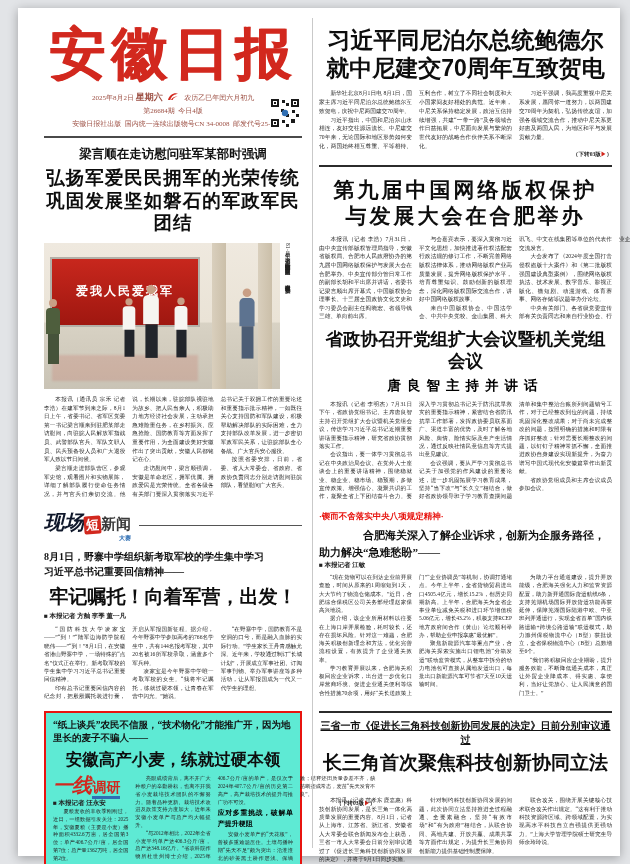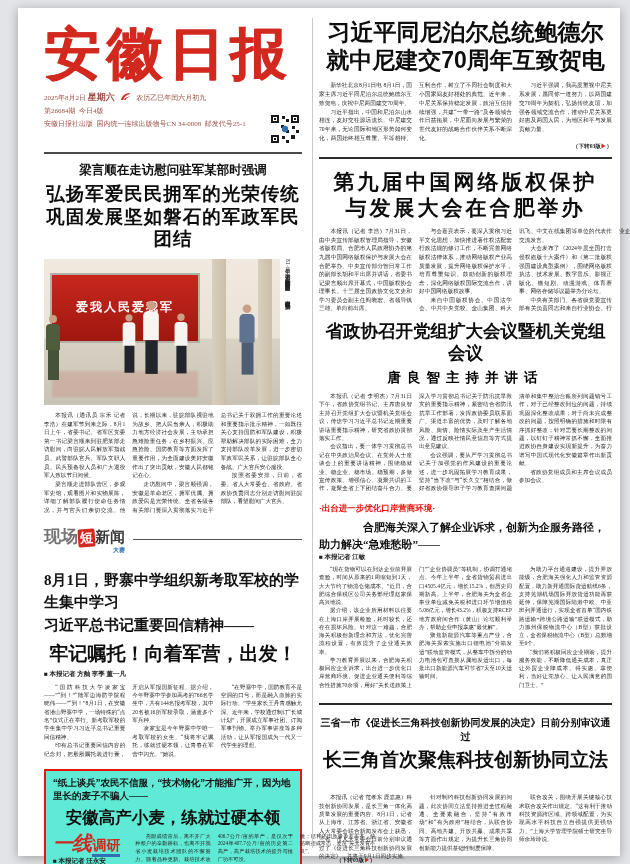--- a/index.html
+++ b/index.html
@@ -6,21 +6,21 @@
   body{width:630px;height:864px;background:#e2e4e7;font-family:"Liberation Serif",serif;overflow:hidden;}
   .page{position:absolute;left:18px;top:8px;width:602px;height:848px;background:#fff;
         box-shadow:0 2px 10px rgba(0,0,0,.3);box-sizing:border-box;
         padding:10px 8px 8px 26px;display:flex;}
   .strip{display:flex;flex-direction:column;}
   .strip.left{width:258px;}
   .strip.right{flex:1;margin-left:6px;}
   .vrule{width:1px;background:#c9c9c9;margin-left:10px;}
 
   
-  .masthead{position:relative;border-bottom:2px solid #4a4a4a;padding-bottom:22px;height:124px;}
+  .masthead{position:relative;text-align:center;border-bottom:2px solid #4a4a4a;padding-bottom:6px;height:124px;}
   .mast-title{font-family:"DejaVu Serif",serif;font-weight:bold;color:#d2281e;font-size:56px;
               letter-spacing:6px;line-height:1.05;margin-top:6px;text-shadow:1.2px 0 #d2281e;}
   .dates{margin-top:6px;font-size:7px;line-height:1.8;color:#9d4f43;}
   .dates b{font-size:9px;}
   .flame{vertical-align:-2px;margin:0 3px;}
   .qr{position:absolute;right:2px;bottom:8px;}
 
   
   .kicker{font-weight:bold;color:#111;text-align:center;}
   .headline{font-family:"Liberation Sans",sans-serif;font-weight:900;color:#0d0d0d;text-align:center;line-height:1.22;}
@@ -50,54 +50,54 @@
   .person.green .torso{background:#4e5e3d;} .person.green .legs{background:#46533a;}
   .person.blue .torso{background:#5d7390;} .person.blue .legs{background:#4c5d75;}
   .vcap{writing-mode:vertical-rl;font-size:5.4px;color:#222;height:146px;margin-left:4px;line-height:1.35;}
   .vcap .credit{margin-top:10px;font-weight:bold;}
   .liang .body3{margin-top:6px;height:104px;font-size:5.6px;line-height:1.55;}
 
   
   .scene{margin-top:10px;}
   .logo-row{display:flex;align-items:center;}
   .logo-scene{font-family:"Liberation Sans",sans-serif;font-weight:900;white-space:nowrap;}
-  .logo-scene .w1{color:#737373;font-size:17px;}
+  .logo-scene .w1{color:#0f172a;font-style:italic;font-size:20px;}
   .logo-scene .w2{display:inline-block;background:#d2281e;color:#fff;font-size:13px;padding:0 2px;transform:rotate(-4deg);border-radius:2px;}
   .logo-scene .w3{color:#3a3a3a;font-size:15px;}
   .logo-scene .w4{color:#2f6fb4;font-size:6px;display:block;text-align:right;margin-top:-2px;}
   .logo-row .line{flex:1;height:1px;background:#555;margin-left:8px;}
-  .scene .kicker{text-align:left;font-size:15px;line-height:1.5;margin-top:14px;}
+  .scene .kicker{text-align:left;font-size:10px;line-height:1.5;margin-top:6px;}
   .scene .headline{font-family:"DejaVu Serif",serif;font-weight:900;font-size:19px;margin:6px 0 4px;}
   .scene .body3{margin-top:4px;height:76px;font-size:5.6px;line-height:1.5;}
 
   
   .wheatbox{margin-top:10px;border:2.5px solid #e8140f;padding:6px 7px;background:#5eead4;}
   .wheatbox .kicker{font-size:9.5px;text-align:left;}
   .wheatbox .headline{font-size:16.5px;margin:4px 0 6px;}
   .logo-front{font-family:"Liberation Sans",sans-serif;font-weight:900;color:#d2281e;line-height:1;margin-bottom:3px;}
   .logo-front .f1{font-style:italic;font-size:20px;letter-spacing:-1px;}
   .logo-front .f2{font-size:14px;border-bottom:3px solid #2f6fb4;padding-bottom:1px;}
   .wheat-cols{columns:3;column-gap:7px;height:88px;text-align:justify;font-size:5.2px;line-height:1.5;color:#262626;}
   .wheat-cols p{margin:0;text-indent:2em;}
   .subhead-s{font-family:"Liberation Sans",sans-serif;font-weight:900;font-size:7px;margin:2px 0;color:#000;}
 
   
-  .greeting .headline{font-size:23px;margin-top:0;}
+  .greeting .headline{font-size:23px;margin-top:8px;}
   .greeting .body3{margin-top:7px;height:62px;font-size:5.7px;line-height:1.55;}
   .copyright .headline{font-size:21px;letter-spacing:3px;margin-top:4px;}
   .copyright .body3{margin-top:7px;height:86px;font-size:5.7px;line-height:1.5;}
   .zhengxie{margin-top:8px;}
   .zhengxie .headline{font-size:17.5px;}
   .zhengxie .subhead{font-size:13.5px;font-weight:bold;letter-spacing:6px;text-align:center;margin:5px 0;}
   .zhengxie .body3{margin-top:3px;height:104px;font-size:5.6px;line-height:1.5;}
   .redlabel{color:#e8140f;font-weight:bold;font-size:8.5px;margin:7px 0 4px;}
   .customs .kicker{text-align:left;font-size:11px;line-height:1.55;text-indent:4em;}
   .customs .headline{font-size:19.5px;letter-spacing:4px;margin:5px 0 4px;}
   .customs .body3{margin-top:3px;height:132px;font-size:5.5px;line-height:1.5;}
-  .delta .kicker{font-size:10px;margin-top:5px;}
+  .delta .kicker{font-size:10px;text-decoration:underline;}
   .delta .headline{font-size:19px;margin:4px 0 22px;}
   .delta .body3{height:76px;font-size:5.6px;line-height:1.5;}
 </style>
 </head>
 <body>
 
 <div class="page">
 
   <div class="strip left">
 
@@ -283,21 +283,21 @@
       <div class="subhead">唐良智主持并讲话</div>
       <div class="body3">
           <p>本报讯（记者 李明杰）7月31日下午，省政协党组书记、主席唐良智主持召开党组扩大会议暨机关党组会议，传达学习习近平总书记近期重要讲话重要指示精神，研究省政协贯彻落实工作。</p>
           <p>会议指出，要一体学习贯彻总书记在中央政治局会议、在党外人士座谈会上的重要讲话精神，围绕稳就业、稳企业、稳市场、稳预期，多做宣传政策、增强信心、凝聚共识的工作，凝聚全省上下团结奋斗合力。要深入学习贯彻总书记关于防汛抗旱救灾的重要指示精神，紧密结合省防汛抗旱工作部署，发挥政协委员联系面广、渠道丰富的优势，及时了解各地风险、舆情、险情实际及生产生活情况，通过反映社情民意信息等方式提出意见建议。</p>
           <p>会议强调，要从严学习贯彻总书记关于加强党的作风建设的重要论述，进一步巩固拓展学习教育成果，坚持“当下改”与“长久立”相结合，做好省政协领导班子学习教育查摆问题清单和集中整治台账所列问题销号工作，对于已经整改到位的问题，持续巩固深化整改成果；对于尚未完成整改的问题，按照明确的措施和时限有序抓好整改；针对需要长期整改的问题，以钉钉子精神常抓不懈，全面推进政协自身建设实现新提升，为奋力谱写中国式现代化安徽篇章作出新贡献。</p>
           <p>省政协党组成员和主席会议成员参加会议。</p>
         </div>
     </article>
 
     <article class="customs">
-      <div class="redlabel">·出台进一步优化口岸营商环境·</div>
+      <div class="redlabel">·锲而不舍落实中央八项规定精神·</div>
       <div class="kicker">合肥海关深入了解企业诉求，创新为企服务路径，助力解决“急难愁盼”——</div>
       <div class="byline">■ 本报记者 江敏</div>
       <div class="body3">
           <p>“现在货物可以在到达企业前开展查验，时间从原来的1周缩短到1天，大大节约了物流仓储成本。”近日，合肥综合保税区公司关务部经理赵家保高兴地说。</p>
           <p>据介绍，该企业所用材料以往要在上海口岸开展检验，耗时较长，还存在损坏风险。针对这一难题，合肥海关积极创新理念和方法，优化完善流程设置，有效提升了企业通关效率。</p>
           <p>学习教育开展以来，合肥海关积极回应企业诉求，出台进一步优化口岸营商环境、促进企业通关便利等综合性措施70余项，用好“关长送政策上门”“企业协调员”等机制，协调打通堵点。今年上半年，全省货物贸易进出口4505.4亿元，增长15.2%，创历史同期新高。上半年，合肥海关为全省企事业单位减免关税和进口环节增值税5.06亿元，增长43.2%，积极支持RCEP地方政府间合作（黄山）论坛顺利举办，帮助企业申报享惠“最优解”。</p>
           <p>聚焦新能源汽车等重点产业，合肥海关探索实施出口锂电池“分箱发运”联动监管模式，从整车中拆分的动力电池包可直接从属地发运出口，每批出口新能源汽车可节省7天至10天运输时间。</p>
           <p>为助力平台通道建设，提升开放能级，合肥海关强化人力和监管资源配置，助力新开通国际货运航线6条，支持芜湖机场国际开放货运功能再获延伸，保障芜湖国际陆港中欧、中亚班列开通运行，实现全省首单“国内铁路运输+跨境公路运输”联运模式，助力滁州保税物流中心（B型）获批设立，全省保税物流中心（B型）总数增至6个。</p>
           <p>“我们将积极回应企业期盼，提升服务效能，不断降低通关成本，真正让外贸企业降成本、得实惠、享便利，当好让党放心、让人民满意的国门卫士。”</p>
         </div>

